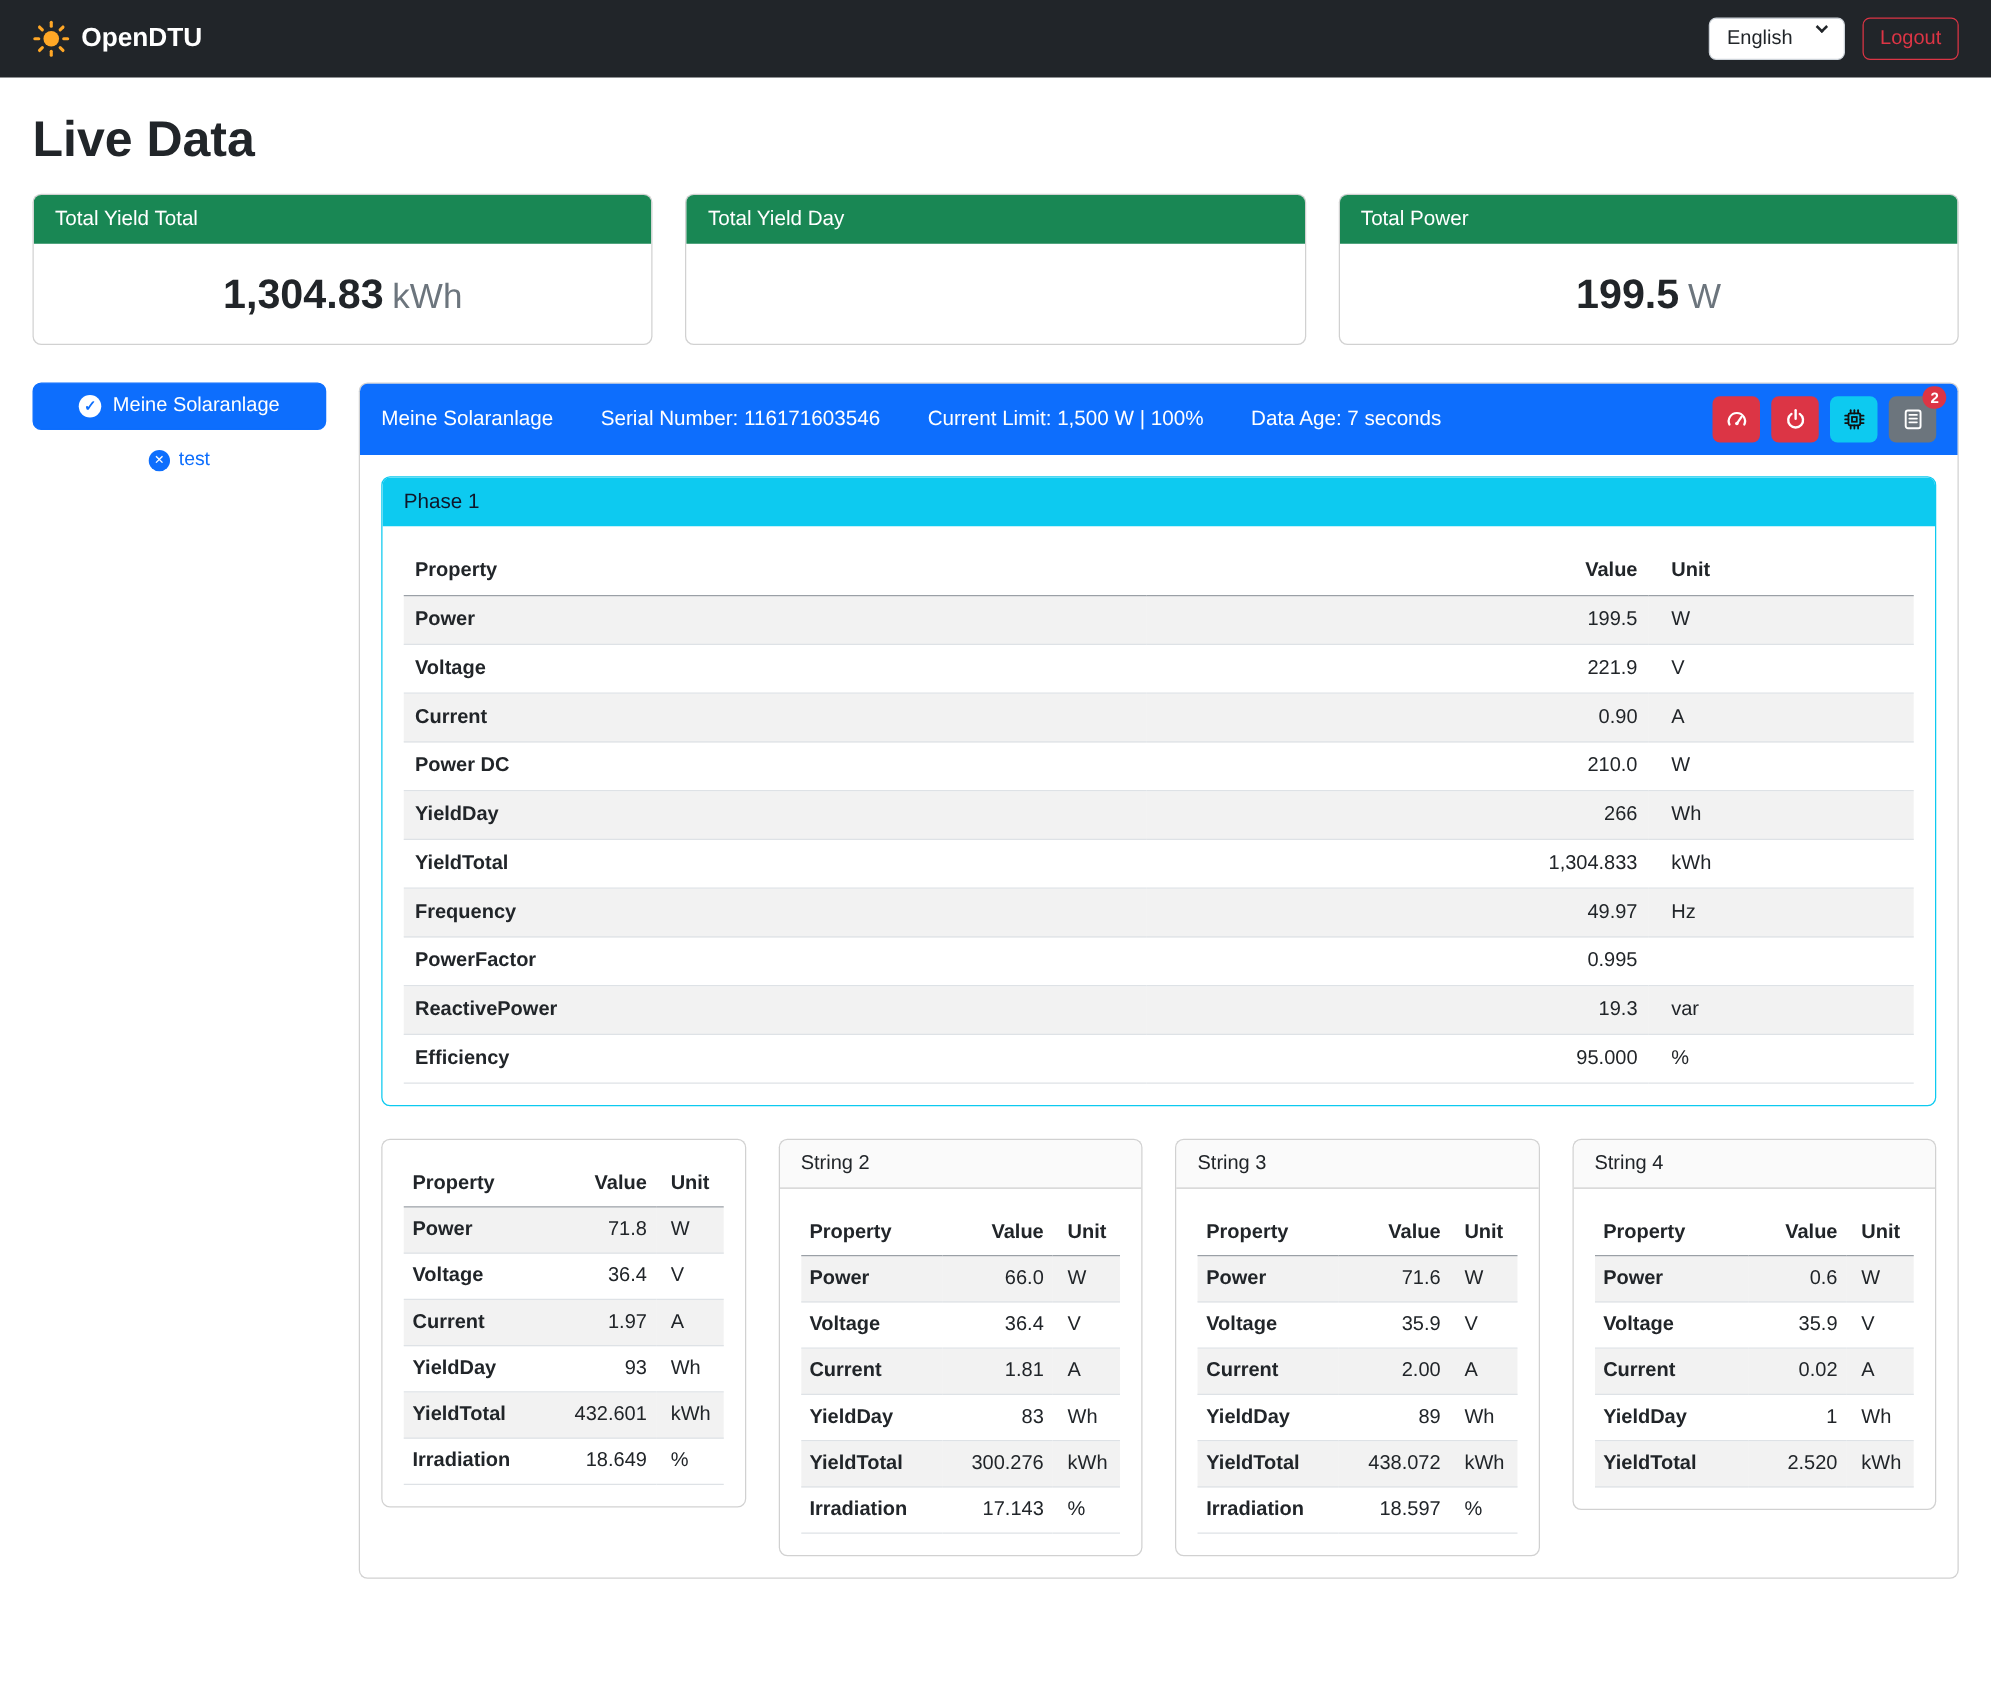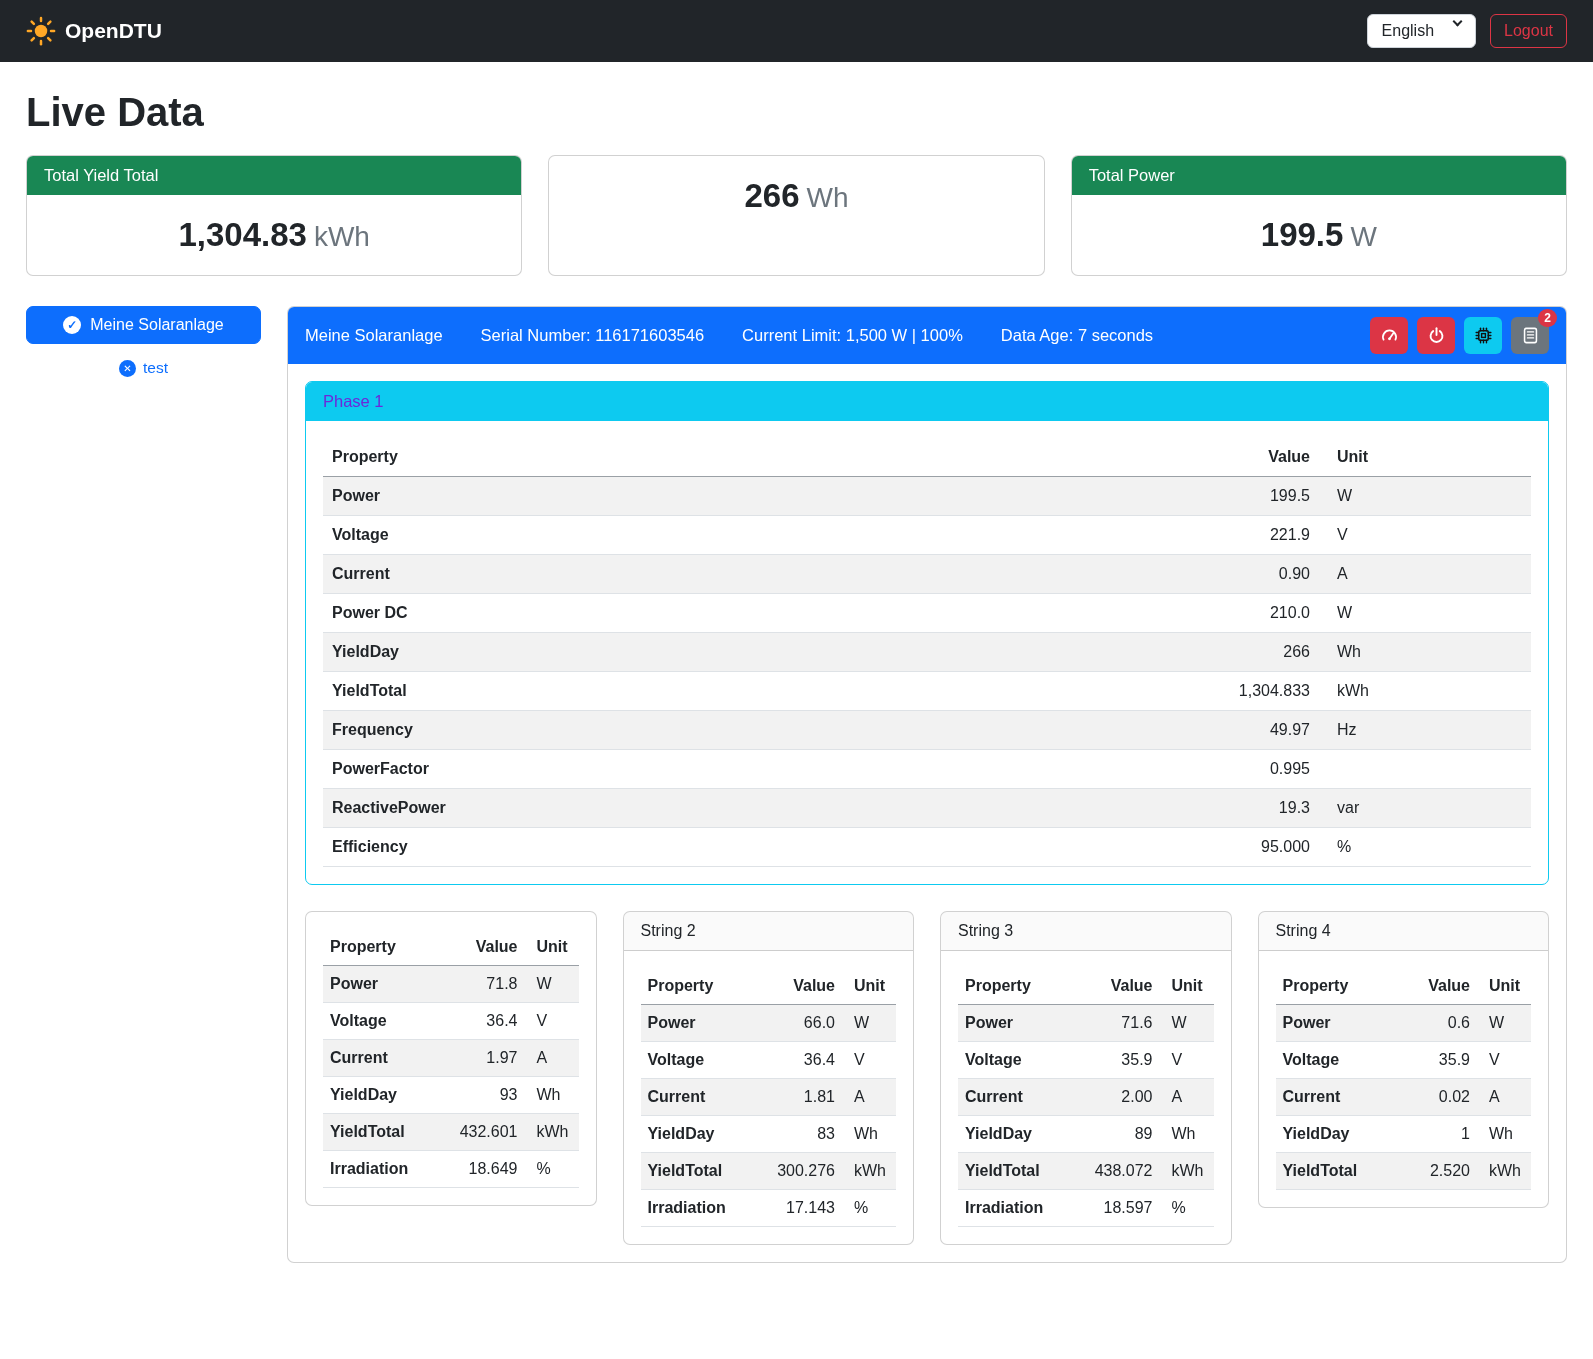--- a/index.html
+++ b/index.html
@@ -109,21 +109,21 @@
   .btn-info { background: #0dcaf0; }
   .btn-secondary { background: #6c757d; }
   .notif-badge {
     position: absolute; top: -8px; right: -8px; background: #dc3545; color: #fff;
     font-size: 12px; font-weight: 600; border-radius: 10px; padding: 2px 6px; line-height: 1.2;
   }
   .panel-body { padding: 17px; }
 
   
   .phase-card { border: 1px solid #0dcaf0; border-radius: 7px; overflow: hidden; }
-  .phase-card .card-header { background: #0dcaf0; color: #6d28d9; }
+  .phase-card .card-header { background: #0dcaf0; color: #0f172a; }
   .phase-card .card-body { padding: 17px; }
 
   
   table { width: 100%; border-collapse: collapse; }
   th, td { padding: 10px 9px; text-align: left; font-size: 16px; }
   thead th { font-weight: 700; border-bottom: 1px solid #9aa0a6; }
   tbody tr { border-bottom: 1px solid #dee2e6; }
   tbody tr:nth-child(odd) { background: rgba(0,0,0,.05); }
   tbody th { font-weight: 700; }
   .col-1 { text-align: right; }
@@ -171,23 +171,21 @@
   <h1 class="page-title">Live Data</h1>
 
   <div class="cards-row">
     <div class="card summary">
       <div class="card-header">Total Yield Total</div>
       <div class="card-body">
         <span class="value">1,304.83</span><span class="unit">kWh</span>
       </div>
     </div>
     <div class="card summary">
-      <div class="card-body">
-        <span class="value">266</span><span class="unit">Wh</span>
-      </div>
+      <div class="card-header">Total Yield Day</div>
     </div>
     <div class="card summary">
       <div class="card-header">Total Power</div>
       <div class="card-body">
         <span class="value">199.5</span><span class="unit">W</span>
       </div>
     </div>
   </div>
 
   <div class="content-row">

